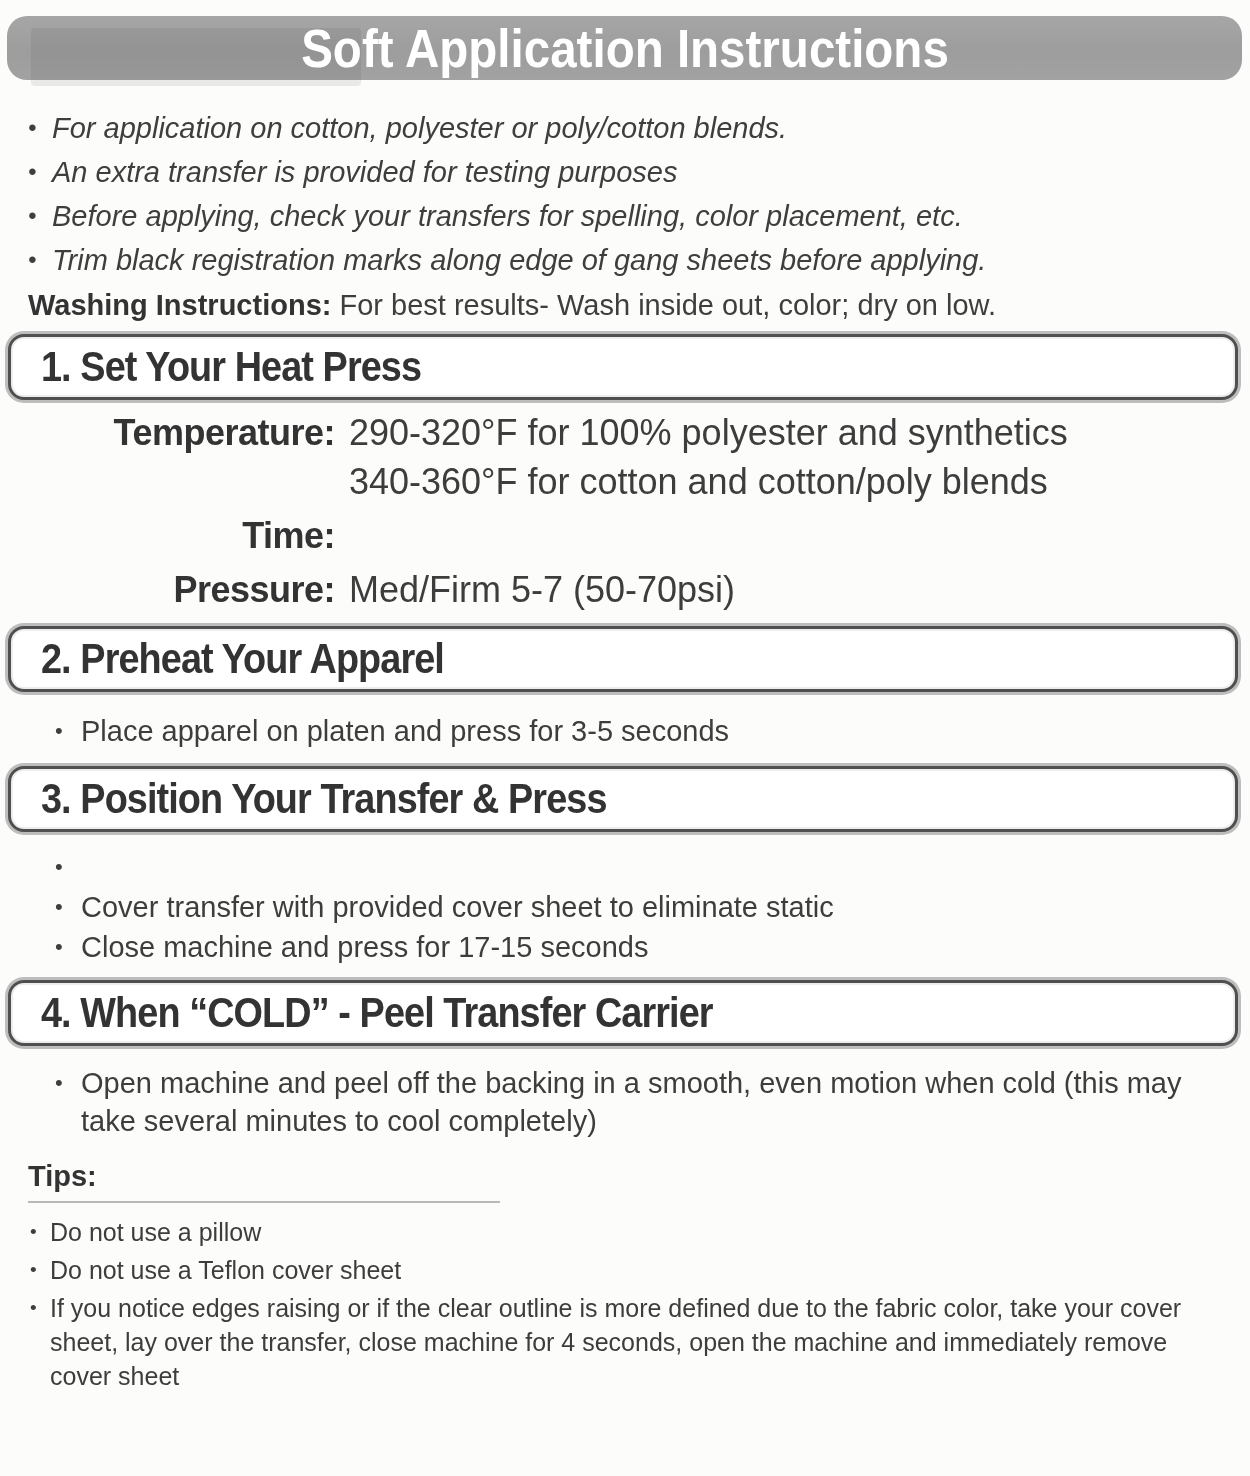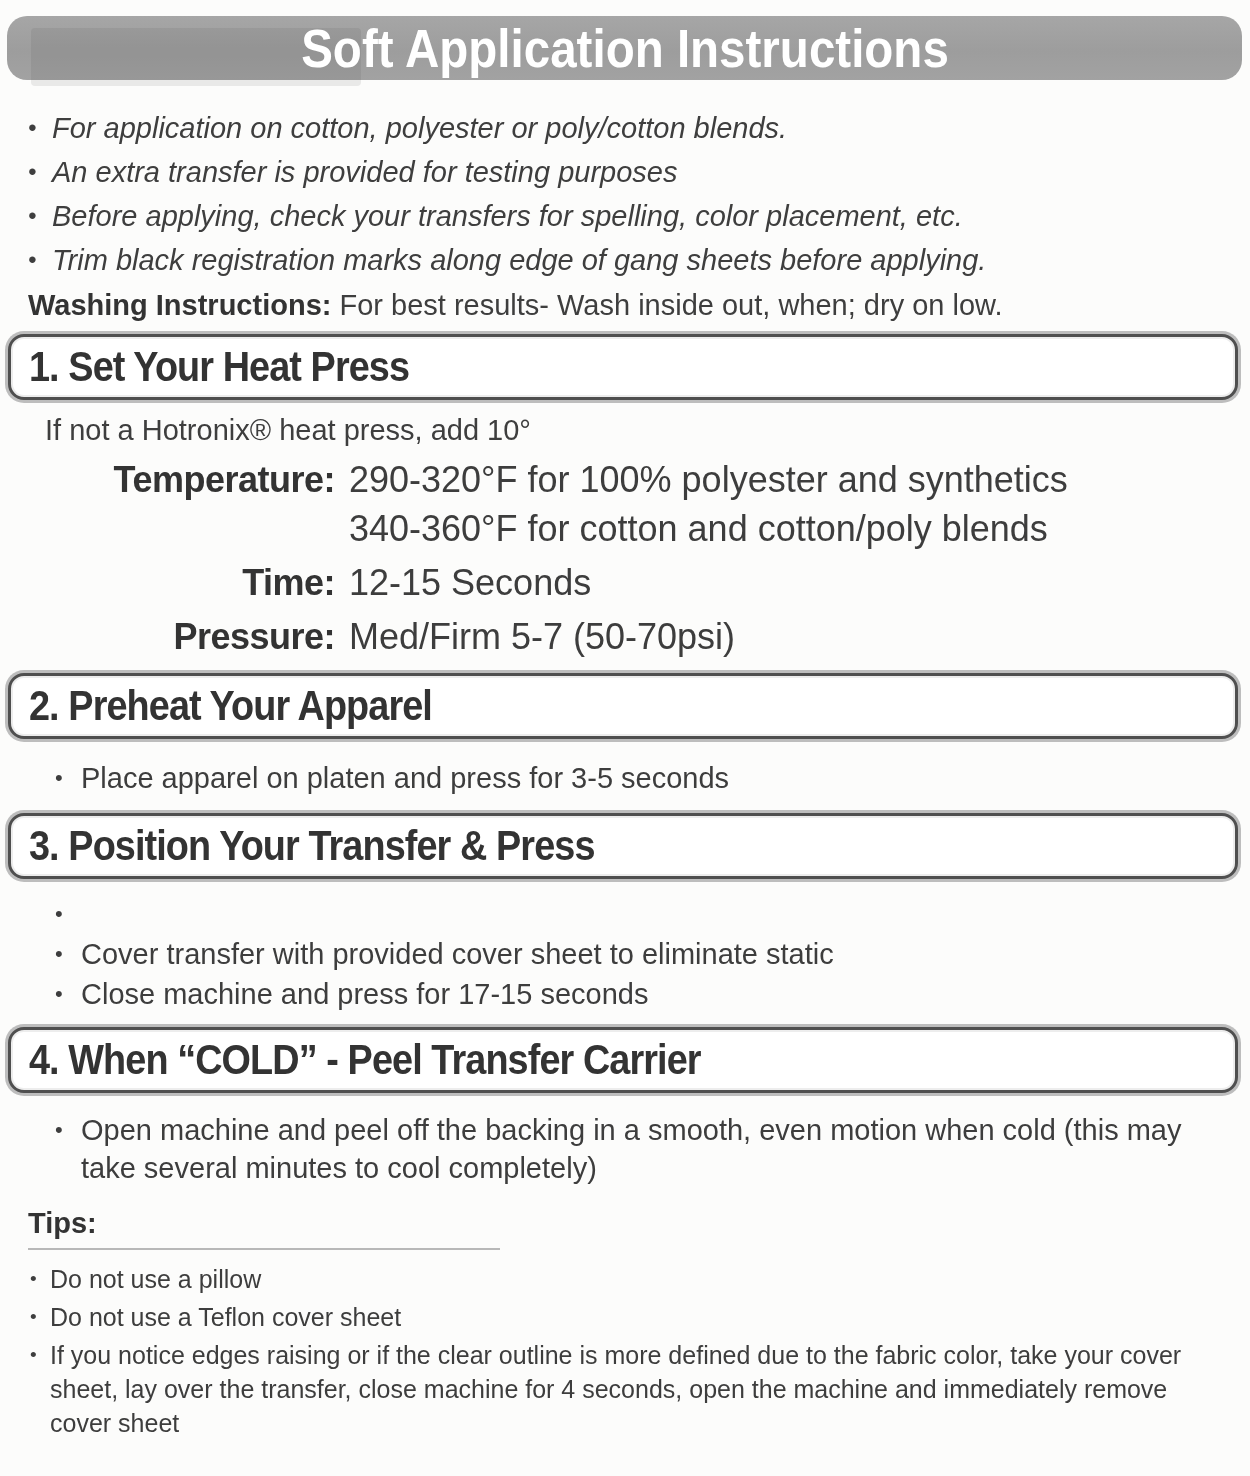--- a/index.html
+++ b/index.html
@@ -44,21 +44,21 @@
   .washing-text{color:#3e3e3e;}
 
   
   .section-box{
     margin:12px 12px 0 8px;
     height:60px;
     border:3px solid #4f4f4f;
     border-radius:16px;
     box-shadow:0 0 0 3px #bdbdbd, inset 0 0 0 2px #ededed;
     display:flex;align-items:center;
-    padding-left:18px;
+    padding-left:30px;
     background:#fff;
   }
   .section-title{
     font-size:42px;font-weight:700;color:#333;
     display:inline-block;transform:scaleX(0.9);transform-origin:left center;
     letter-spacing:-1px;white-space:nowrap;
   }
 
   
   .note{margin:14px 0 0 45px;font-size:29px;color:#3e3e3e;}
@@ -112,38 +112,36 @@
       <span class="txt">Before applying, check your transfers for spelling, color placement, etc.</span>
     </div>
     <div class="intro-item">
       <span class="dot">•</span>
       <span class="txt">Trim black registration marks along edge of gang sheets before applying.</span>
     </div>
   </div>
 
   <div class="washing">
     <span class="washing-label">Washing Instructions:</span>
-    <span class="washing-text">For best results- Wash inside out, when; dry on low.</span>
+    <span class="washing-text">For best results- Wash inside out, color; dry on low.</span>
   </div>
 
   <div class="section-box">
     <span class="section-title">1. Set Your Heat Press</span>
   </div>
-  <div class="note">If not a Hotronix® heat press, add 10°</div>
   <div class="settings">
     <div class="setting">
       <span class="setting-label">Temperature:</span>
       <span class="setting-values">
         <span style="display:block">290-320°F for 100% polyester and synthetics</span>
         <span style="display:block">340-360°F for cotton and cotton/poly blends</span>
       </span>
     </div>
     <div class="setting">
       <span class="setting-label">Time:</span>
-      <span class="setting-values">12-15 Seconds</span>
     </div>
     <div class="setting">
       <span class="setting-label">Pressure:</span>
       <span class="setting-values">Med/Firm 5-7 (50-70psi)</span>
     </div>
   </div>
 
   <div class="section-box" style="">
     <span class="section-title">2. Preheat Your Apparel</span>
   </div>

